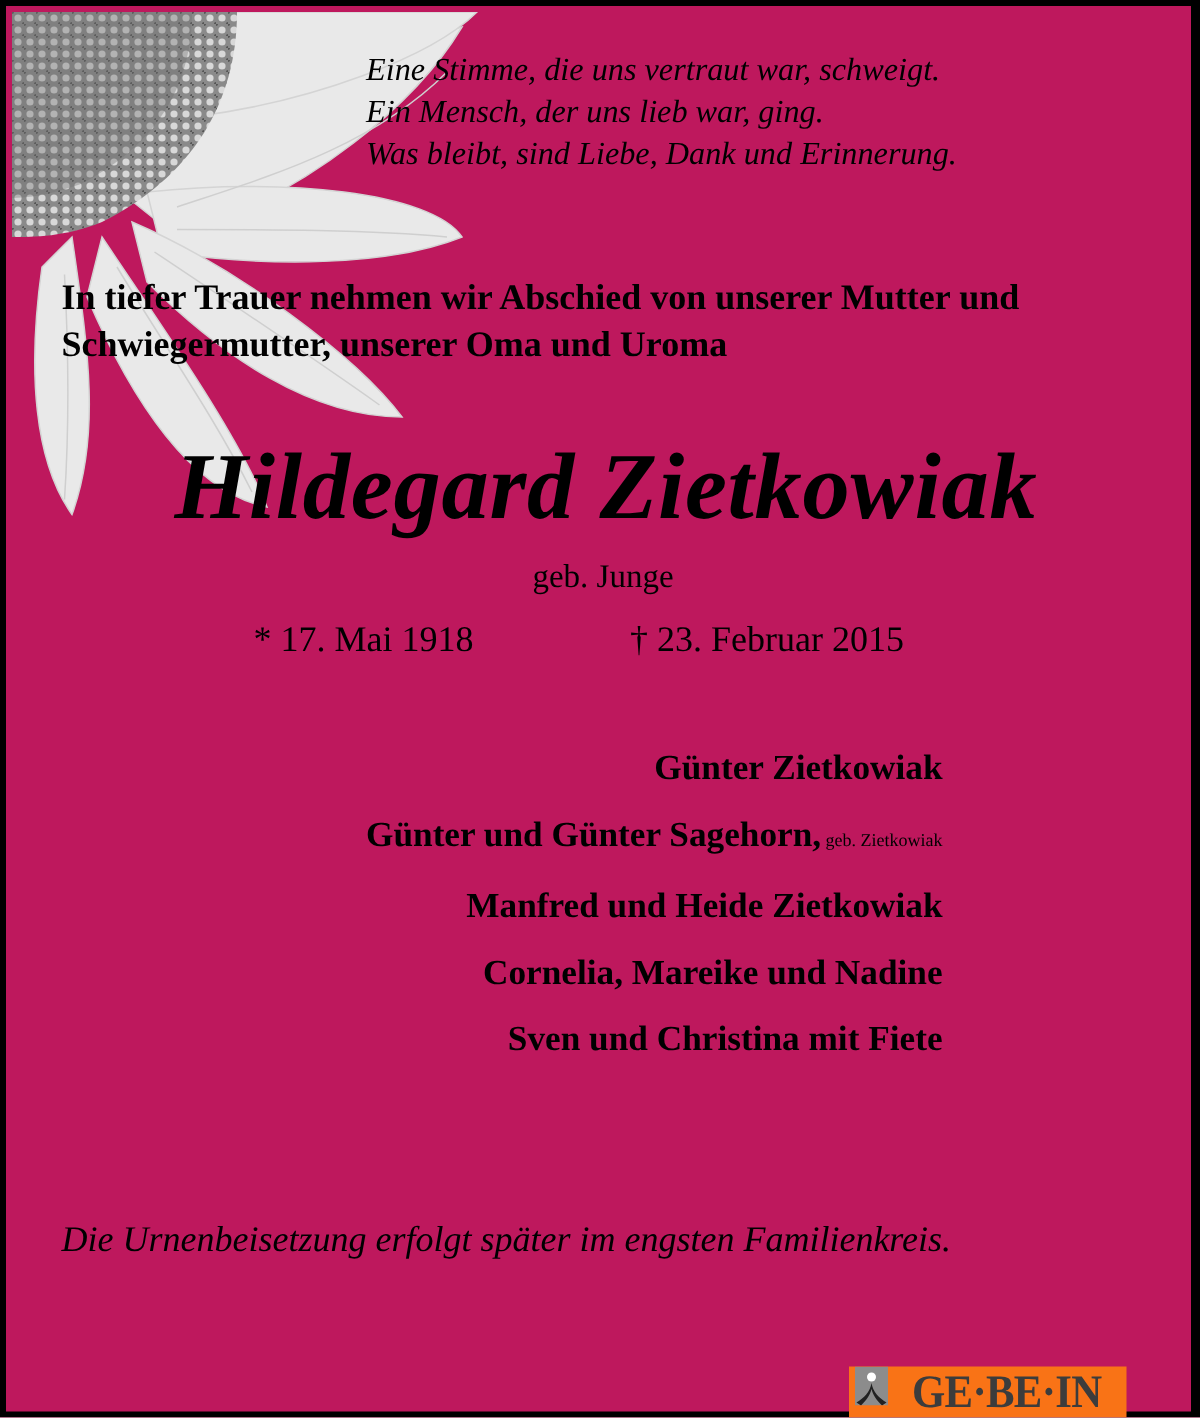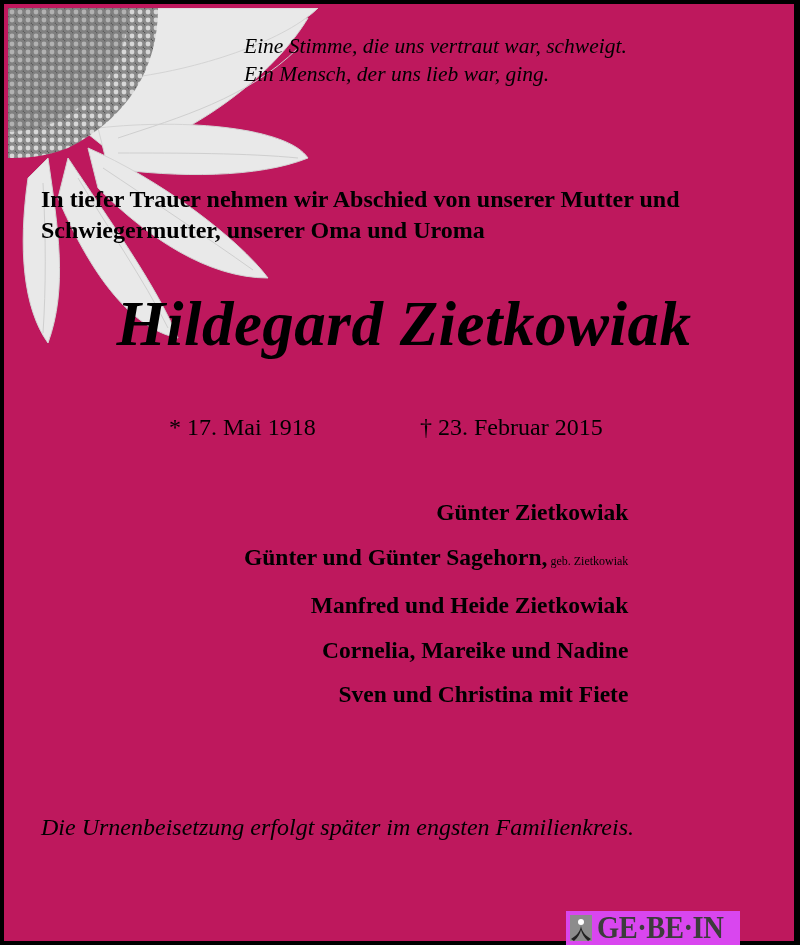--- a/index.html
+++ b/index.html
@@ -38,21 +38,21 @@
 
   .mourners { position: absolute; left: 240px; top: 486px; text-align: right; }
   .mourner { font-weight: bold; font-size: 23.5px; line-height: 44.5px; white-space: nowrap; }
   .mourner .note { font-weight: normal; font-size: 12px; }
 
   .ceremony { position: absolute; left: 37px; top: 768px; font-size: 24px; line-height: 32px; white-space: nowrap; }
   .burial { position: absolute; left: 37px; top: 807px; font-size: 24px; line-height: 32px; white-space: nowrap; font-style: italic; }
 
   .logo {
     position: absolute; left: 566px; top: 911px; height: 34px; padding: 0 6px 0 4px;
-    background: #d946ef; display: flex; align-items: center; gap: 5px;
+    background: #f97316; display: flex; align-items: flex-start; gap: 16px;
   }
   .logo-mark { width: 22px; height: 26px; }
   .logo-text {
     font-family: "Liberation Serif", serif; font-weight: bold; font-size: 31px; line-height: 34px;
     color: #3c3c3c; letter-spacing: -0.5px; transform: scaleX(0.92); transform-origin: left center; white-space: nowrap;
   }
 </style>
 </head>
 <body>
 
@@ -86,28 +86,30 @@
       </g>
 
       <path d="M0 0 L150 0 C 150 60, 120 110, 60 140 C 35 150, 15 150, 0 150 Z" fill="url(#seeds)"></path>
       <path d="M0 0 L120 0 C 120 50, 95 90, 45 115 C 25 122, 10 124, 0 124 Z" fill="#6e6e6e" opacity="0.35"></path>
     </svg>
   </div>
 
   <div class="poem">
     <div>Eine Stimme, die uns vertraut war, schweigt.</div>
     <div>Ein Mensch, der uns lieb war, ging.</div>
+    <div>Was bleibt, sind Liebe, Dank und Erinnerung.</div>
   </div>
 
   <div class="intro">
     <div>In tiefer Trauer nehmen wir Abschied von unserer Mutter und</div>
     <div>Schwiegermutter, unserer Oma und Uroma</div>
   </div>
 
   <div class="name">Hildegard Zietkowiak</div>
+  <div class="born-name">geb. Junge</div>
 
   <div class="dates date-birth">* 17. Mai 1918</div>
   <div class="dates date-death">† 23. Februar 2015</div>
 
   <div class="mourners">
     <div class="mourner">
       <span>Günter Zietkowiak</span>
     </div>
     <div class="mourner">
       <span>Günter und Günter Sagehorn,</span><span class="note"> geb. Zietkowiak</span>

